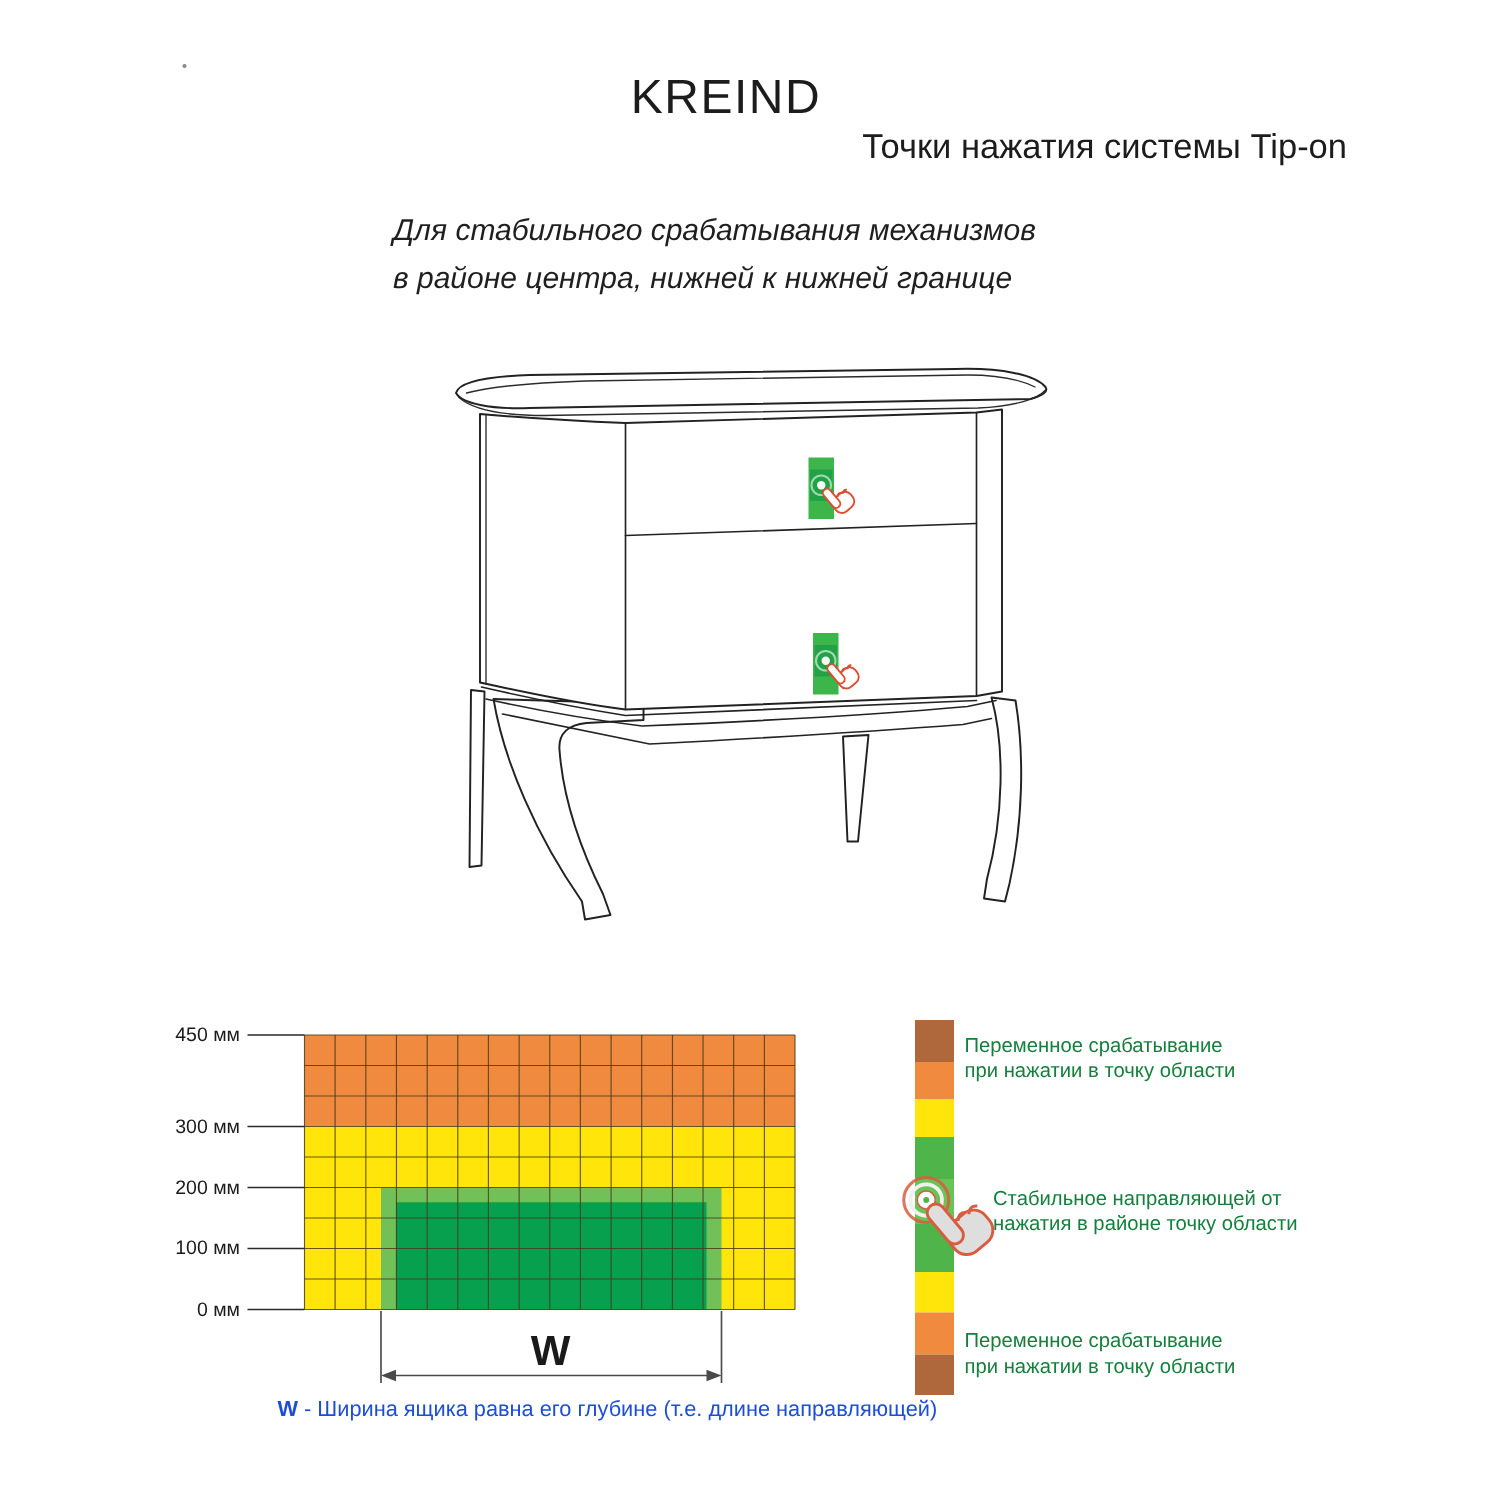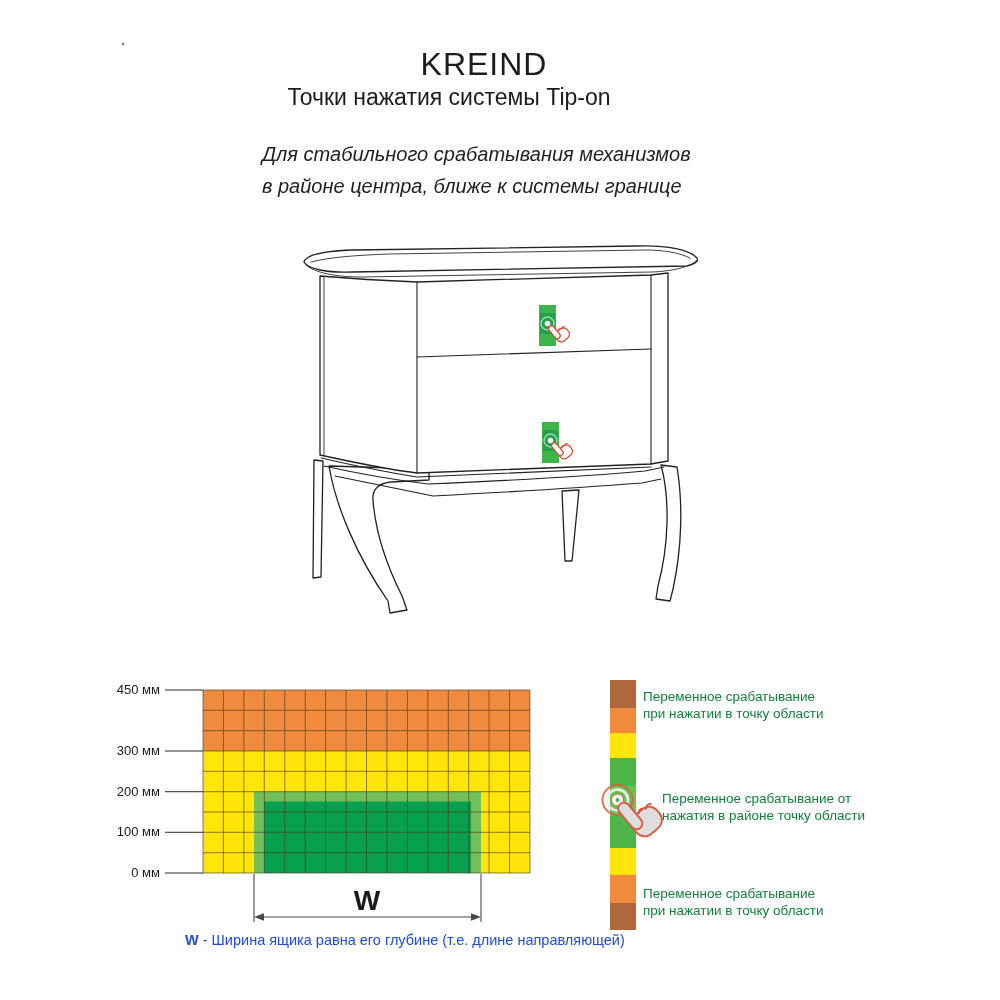--- a/index.html
+++ b/index.html
@@ -7,21 +7,21 @@
     width:1000px;height:1000px;position:relative;background:#ffffff;
     font-family:"Liberation Sans","DejaVu Sans",sans-serif;color:#1f1f1f;
     overflow:hidden;
   }
   .abs{position:absolute;}
   .brand{
     left:0;top:46px;width:968px;text-align:center;
     font-size:32px;letter-spacing:1px;color:#1c1c1c;
   }
   .subtitle{
-    left:0;top:84px;width:898px;text-align:center;
+    left:0;top:84px;width:898px;text-align:right;
     font-size:23px;color:#1c1c1c;
   }
   .intro{
     left:262px;top:138px;width:520px;
     font-size:20px;line-height:32px;color:#1f1f1f;font-style:italic;
   }
   .note{
     left:185px;top:932px;font-size:14.5px;color:#1d4ed8;
   }
   .note b{font-weight:bold;}
@@ -45,21 +45,21 @@
   .hand-grey{fill:#dedede;stroke:#d95c41;stroke-width:1.5;}
 </style>
 </head>
 <body>
 
 <div class="abs brand">KREIND</div>
 <div class="abs subtitle">Точки нажатия системы Tip-on</div>
 
 <div class="abs intro">
   <div>Для стабильного срабатывания механизмов</div>
-  <div>в районе центра, ближе к системы границе</div>
+  <div>в районе центра, нижней к нижней границе</div>
 </div>
 
 <svg class="abs" style="left:0;top:0" width="1000" height="1000" viewBox="0 0 1000 1000">
 
   <defs>
     <g id="hand">
       <rect x="-4.5" y="13" width="23" height="19" rx="8"></rect>
       <rect x="-4.5" y="-1" width="9" height="24" rx="4.5"></rect>
       <path d="M6,14 q3,-3.5 6,-0.5 M12.5,15 q3,-3.5 6,-0.5" fill="none"></path>
     </g>
@@ -153,21 +153,21 @@
       <use href="#hand" class="hand-grey" transform="translate(621,805) rotate(-40) scale(1.3)"></use>
     </g>
   </g>
 </svg>
 
 <div class="abs legend-label lbl-1">
   <div>Переменное срабатывание</div>
   <div>при нажатии в точку области</div>
 </div>
 <div class="abs legend-label lbl-2">
-  <div>Переменное срабатывание от</div>
+  <div>Стабильное направляющей от</div>
   <div>нажатия в районе точку области</div>
 </div>
 <div class="abs legend-label lbl-3">
   <div>Переменное срабатывание</div>
   <div>при нажатии в точку области</div>
 </div>
 
 <div class="abs note">
   <b>W</b><span> - Ширина ящика равна его глубине (т.е. длине направляющей)</span>
 </div>

